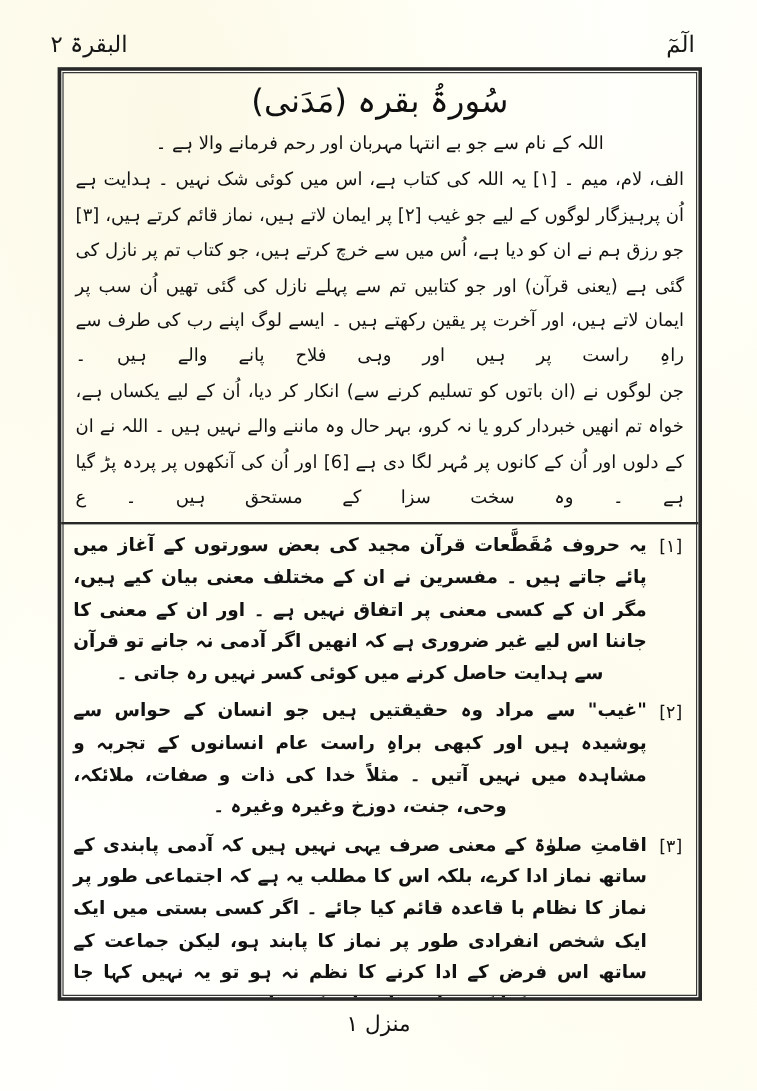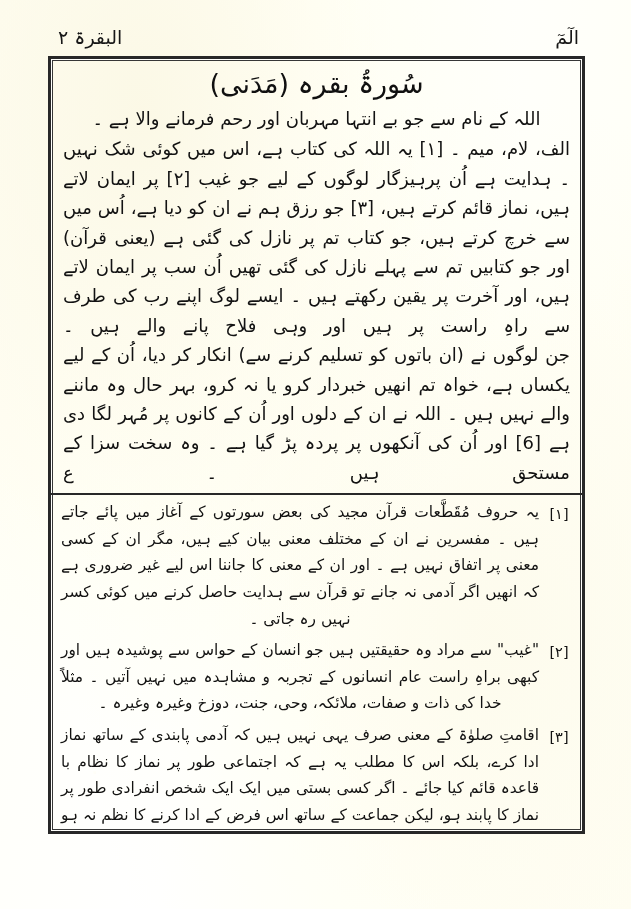--- a/index.html
+++ b/index.html
@@ -43,21 +43,21 @@
     position: absolute;
     top: 22px;
     height: 30px;
     line-height: 30px;
     color: #1b1b1b;
     font-family: "DejaVu Sans", sans-serif;
     font-size: 19px;
     white-space: nowrap;
   }
   .runhead.right { right: 52px; }
-  .runhead.left  { left: 58px; text-align: right; }
+  .runhead.left  { left: 42px; text-align: right; }
   .runhead.center{
     left: 0; right: 0;
     text-align: center;
     font-size: 21px;
     letter-spacing: 1px;
   }
 
   
   .frame {
     position: absolute;
@@ -82,21 +82,21 @@
     font-family: "DejaVu Sans", sans-serif;
     letter-spacing: .5px;
   }
 
   
   .translation {
     padding: 2px 12px 4px 12px;
     direction: rtl;
     text-align: justify;
     text-align-last: justify;
-    font-size: 18px;
+    font-size: 15px;
     line-height: 29.4px;
     color: #161616;
   }
   .translation p { margin: 0; }
   .basmala-line {
     text-align: center;
     text-align-last: center;
     padding-bottom: 1px;
   }
 
@@ -130,20 +130,21 @@
     width: 26px;
     text-align: center;
     font-size: 14.5px;
     padding-top: 2px;
     white-space: nowrap;
   }
   .note-body {
     flex: 1 1 auto;
     text-align: justify;
     text-align-last: center;
+    font-weight: bold;
   }
 
   
   .footer {
     position: absolute;
     left: 0;
     right: 0;
     top: 843px;
     text-align: center;
     font-size: 18px;
@@ -187,13 +188,14 @@
       </div>
 
       <div class="note">
         <div class="note-num">[۳]</div>
         <div class="note-body">اقامتِ صلوٰۃ کے معنی صرف یہی نہیں ہیں کہ آدمی پابندی کے ساتھ نماز ادا کرے، بلکہ اس کا مطلب یہ ہے کہ اجتماعی طور پر نماز کا نظام با قاعدہ قائم کیا جائے ۔ اگر کسی بستی میں ایک ایک شخص انفرادی طور پر نماز کا پابند ہو، لیکن جماعت کے ساتھ اس فرض کے ادا کرنے کا نظم نہ ہو تو یہ نہیں کہا جا سکتا کہ وہاں نماز قائم کی جا رہی ہے ۔</div>
       </div>
 
     </div>
   </div>
 
+  <div class="footer">منزل ۱</div>
 </div>
 
 </body></html>

